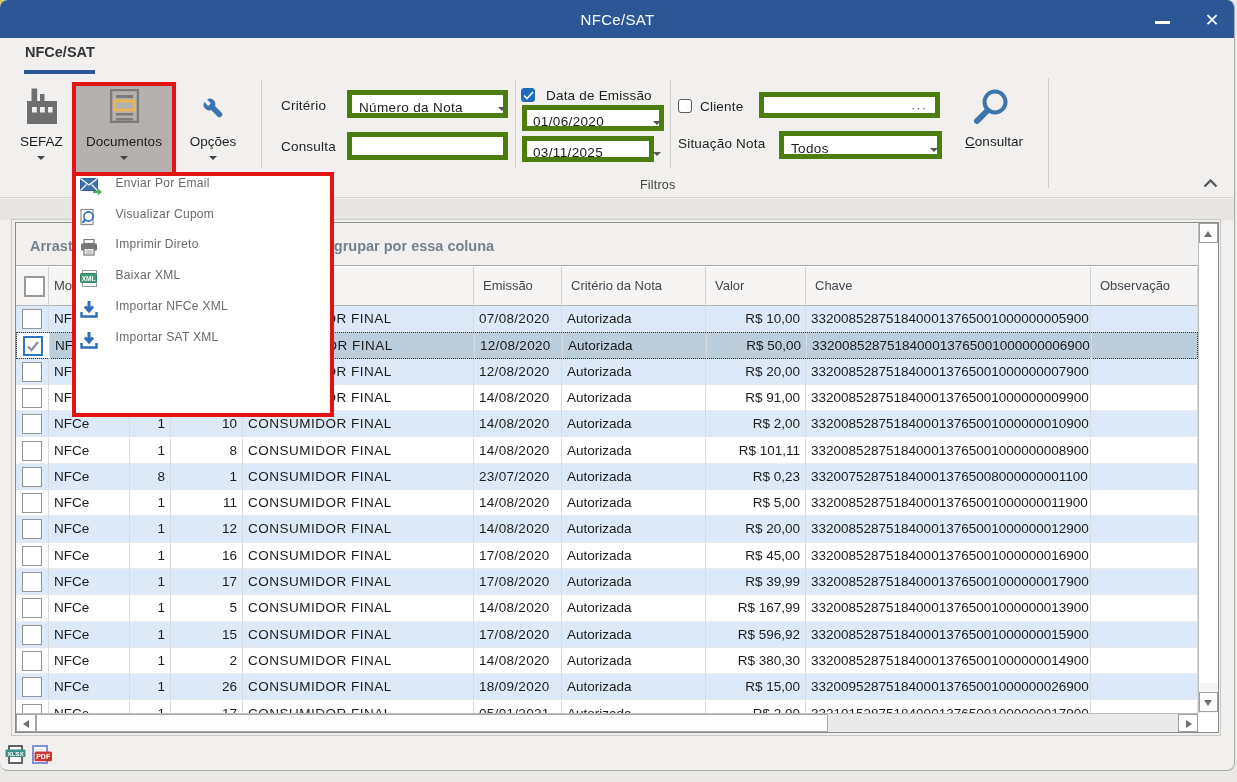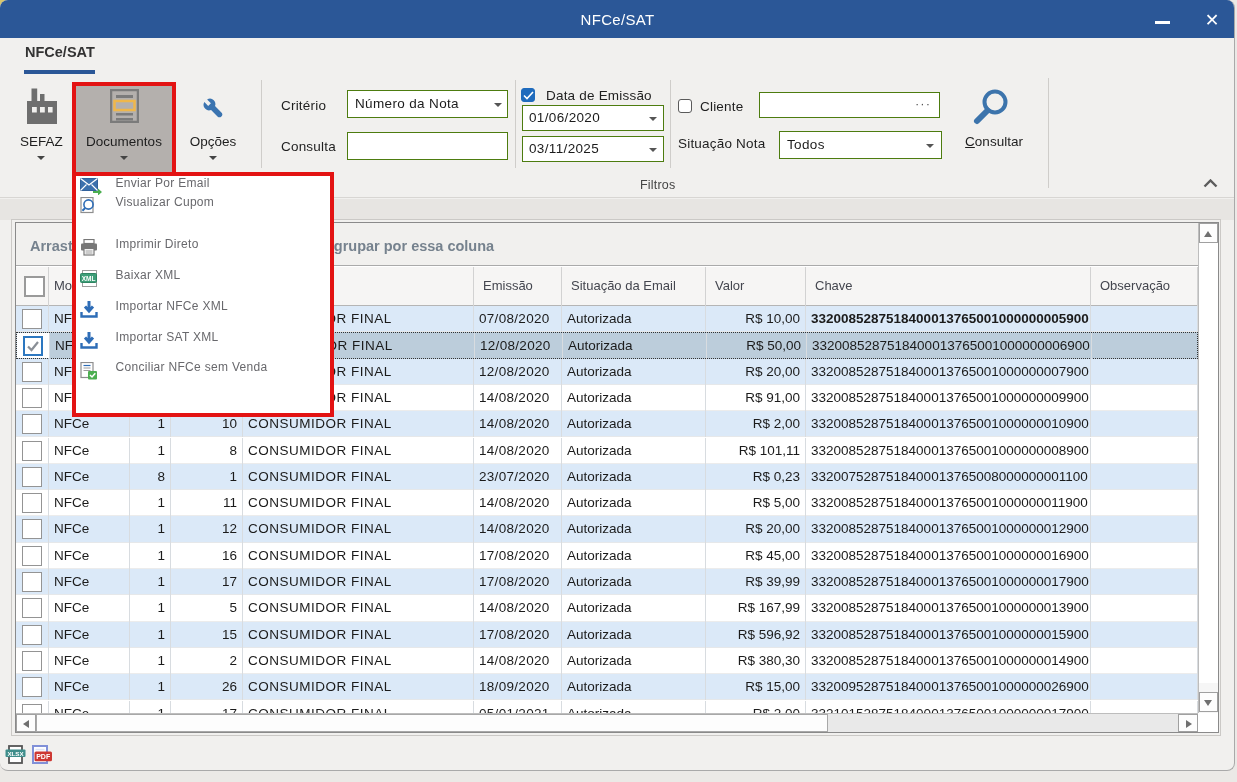--- a/index.html
+++ b/index.html
@@ -15,21 +15,21 @@
   #btn-close { position:absolute; left:1199px; top:9px; width:26px; height:24px; color:#fff; font-size:17.5px; text-align:center; line-height:22px; }
   
   #tab { position:absolute; left:25px; top:44px; font-size:14.5px; font-weight:bold; color:#333; }
   #tabline { position:absolute; left:24px; top:70px; width:71px; height:3.5px; background:#2b5797; }
   
   #ribbon { position:absolute; left:0; top:78px; width:1235px; height:120px; background:#f1f0ee; border-bottom:1px solid #d8d6d3; }
   .vsep { position:absolute; top:2px; width:1px; height:88px; background:#cfcdca; }
   .btncap { position:absolute; font-size:13.5px; color:#1e1e1e; text-align:center; }
   .dArr { position:absolute; width:0; height:0; border-left:4px solid transparent; border-right:4px solid transparent; border-top:4.5px solid #444; }
   .rlabel { position:absolute; font-size:13.5px; letter-spacing:0.2px; color:#1e1e1e; }
-  .field { position:absolute; background:#fff; border:1px solid #4d7c0f; }
+  .field { position:absolute; background:#fff; border:5px solid #4d7c0f; }
   .combo-arr { position:absolute; width:0; height:0; border-left:4px solid transparent; border-right:4px solid transparent; border-top:4.5px solid #555; }
   .chk { position:absolute; width:14px; height:14px; background:#fff; border:1px solid #5a5a5a; border-radius:3px; }
   .chk.on { background:#1f6bbd; border-color:#1f6bbd; }
   .chk.on svg { position:absolute; left:1px; top:2px; }
   
   #band { position:absolute; left:0; top:199px; width:1235px; height:21px; background:#e7e5e2; }
   #panel { position:absolute; left:11px; top:219px; width:1210px; height:517px; background:#f1f0ee; border:1px solid #cbc9c6; }
   
   #grid { position:absolute; left:15px; top:222px; width:1204px; height:511px; background:#fff; border:1px solid #8a8a8a; }
   #groupbar { position:absolute; left:0; top:0; width:1182px; height:43px; background:#f1f0ee; border-bottom:1px solid #aaa; }
@@ -111,21 +111,21 @@
     <div class="chk on" style="left:521px; top:10px;">
       <svg width="11" height="9" viewBox="0 0 11 9">
           <path d="M1 4.5 L4 7.5 L10 1" stroke="#fff" stroke-width="1.6" fill="none"></path>
         </svg>
     </div>
     <div class="rlabel" style="left:546px; top:10px;">Data de Emissão</div>
     <div class="field" style="left:522px; top:27px; width:142px; height:26px;">
       <div style="position:absolute; left:6px; top:4px; font-size:13.5px; letter-spacing:0.35px; color:#1b1b1b;">01/06/2020</div>
       <div class="combo-arr" style="left:126px; top:11px;"></div>
     </div>
-    <div class="field" style="left:522px; top:58px; width:142px; height:26px;">
+    <div class="field" style="left:522px; top:58px; width:132px; height:26px;">
       <div style="position:absolute; left:6px; top:4px; font-size:13.5px; letter-spacing:0.35px; color:#1b1b1b;">03/11/2025</div>
       <div class="combo-arr" style="left:126px; top:11px;"></div>
     </div>
 
     <div class="vsep" style="left:670px;"></div>
 
     <div class="chk" style="left:678px; top:21px;"></div>
     <div class="rlabel" style="left:700px; top:21px;">Cliente</div>
     <div class="field" style="left:759px; top:14px; width:181px; height:26px;">
       <div style="position:absolute; right:8px; top:3px; font-size:13px; color:#555; letter-spacing:1px;">···</div>
@@ -157,37 +157,37 @@
     <div id="groupbar">
         <span>Arraste um cabeçalho de coluna aqui para agrupar por essa coluna</span>
       </div>
     <div id="ghead">
         <div class="hcell" style="left:-1px; width:34px;"></div>
 <div class="hcell" style="left:33px; width:81px;"></div>
 <div class="hcell" style="left:114px; width:41px;"></div>
 <div class="hcell" style="left:155px; width:72px;"></div>
 <div class="hcell" style="left:227px; width:231px;"></div>
 <div class="hcell" style="left:458px; width:88px;">Emissão</div>
-<div class="hcell" style="left:546px; width:144px;">Situação da Email</div>
+<div class="hcell" style="left:546px; width:144px;">Critério da Nota</div>
 <div class="hcell" style="left:690px; width:100px;">Valor</div>
 <div class="hcell" style="left:790px; width:285px;">Chave</div>
 <div class="hcell" style="left:1075px; width:107px;">Observação</div>
 <div style="position:absolute; left:8px; top:9px; width:21px; height:21px; background:#fff; border:2px solid #9a9a9a;"></div>
 <div style="position:absolute; left:38px; top:0px; height:39px; line-height:38px; font-size:13px; color:#44464f;">Modelo</div>
       </div>
     <div class="row blue" style="top:83.0px; height:26.3px;">
         <div class="cell" style="left:-1px; width:34px; height:26.3px; line-height:25.3px;"></div>
         <div class="cell" style="left:33px; width:81px; height:26.3px; line-height:25.3px;">NFCe</div>
         <div class="cell r" style="left:114px; width:41px; height:26.3px; line-height:25.3px;">1</div>
         <div class="cell r" style="left:155px; width:72px; height:26.3px; line-height:25.3px;">5</div>
         <div class="cell" style="left:227px; width:231px; height:26.3px; line-height:25.3px; letter-spacing:0.5px;">CONSUMIDOR FINAL</div>
         <div class="cell" style="left:458px; width:88px; height:26.3px; line-height:25.3px; letter-spacing:0.3px;">07/08/2020</div>
         <div class="cell" style="left:546px; width:144px; height:26.3px; line-height:25.3px;">Autorizada</div>
         <div class="cell r" style="left:690px; width:100px; height:26.3px; line-height:25.3px;">R$ 10,00</div>
-        <div class="cell" style="left:790px; width:285px; height:26.3px; line-height:25.3px;font-weight:bold;">3320085287518400013765001000000005900</div>
+        <div class="cell" style="left:790px; width:285px; height:26.3px; line-height:25.3px;">3320085287518400013765001000000005900</div>
         <div class="cell" style="left:1075px; width:107px; height:26.3px; line-height:25.3px;"></div>
         <div class="rchk"></div>
       </div>
 <div class="row sel" style="top:109.3px; height:26.3px;">
         <div style="position:absolute; left:0; top:0; width:33px; height:100%; background:#fff;"></div>
         <div class="cell" style="left:-1px; width:34px; height:26.3px; line-height:25.3px;"></div>
         <div class="cell" style="left:33px; width:81px; height:26.3px; line-height:25.3px;">NFCe</div>
         <div class="cell r" style="left:114px; width:41px; height:26.3px; line-height:25.3px;">1</div>
         <div class="cell r" style="left:155px; width:72px; height:26.3px; line-height:25.3px;">6</div>
         <div class="cell" style="left:227px; width:231px; height:26.3px; line-height:25.3px; letter-spacing:0.5px;">CONSUMIDOR FINAL</div>
@@ -416,21 +416,21 @@
 <div id="menu">
     <div class="mitem" style="top:-5.0px;">
       <svg width="22" height="17" viewBox="0 0 22 17">
         <rect x="0.5" y="0.5" width="17" height="12" fill="#3b71ad" stroke="#31619b"></rect>
         <path d="M0.5 0.5 L9 7 L17.5 0.5" fill="none" stroke="#fff" stroke-width="1.3"></path>
         <path d="M0.5 12.5 L6.5 6.5 M17.5 12.5 L11.5 6.5" stroke="#fff" stroke-width="1.1"></path>
         <path d="M13 13 L18 13 L18 10.5 L22 14 L18 17.5 L18 15 L13 15 Z" fill="#4caf50"></path>
       </svg>
       <div class="mtxt">Enviar Por Email</div>
     </div>
-<div class="mitem" style="top:14px;">
+<div class="mitem" style="top:26px;">
       <svg width="18" height="18" viewBox="0 0 18 18">
         <rect x="1" y="0.5" width="12" height="15" fill="#fff" stroke="#8e8e8e" stroke-width="1.2"></rect>
         <circle cx="8.5" cy="7.5" r="4.6" fill="none" stroke="#2e6db7" stroke-width="1.6"></circle>
         <line x1="5.2" y1="11" x2="2.4" y2="13.8" stroke="#2e6db7" stroke-width="2"></line>
       </svg>
       <div class="mtxt">Visualizar Cupom</div>
     </div>
 <div class="mitem" style="top:56.4px;">
       <svg width="18" height="17" viewBox="0 0 18 17">
         <rect x="4" y="0.5" width="10" height="4" fill="#fff" stroke="#777" stroke-width="1.2"></rect>
@@ -456,24 +456,13 @@
       </svg>
       <div class="mtxt">Baixar XML</div>
     </div>
 <div class="mitem" style="top:148.5px;">
       <svg width="18" height="17" viewBox="0 0 18 17">
         <path d="M9 0 L9 9 M5 5.5 L9 10 L13 5.5" fill="none" stroke="#2e6db7" stroke-width="3"></path>
         <path d="M1.5 11 L1.5 15.5 L16.5 15.5 L16.5 11" fill="none" stroke="#2e6db7" stroke-width="2.4"></path>
       </svg>
       <div class="mtxt">Importar SAT XML</div>
     </div>
-<div class="mitem" style="top:179.2px;">
-      <svg width="18" height="18" viewBox="0 0 18 18">
-        <rect x="1" y="0.5" width="12" height="15" fill="#fff" stroke="#8e8e8e" stroke-width="1.2"></rect>
-        <line x1="3.5" y1="3.5" x2="10.5" y2="3.5" stroke="#2e6db7" stroke-width="1.2"></line>
-        <line x1="3.5" y1="6" x2="10.5" y2="6" stroke="#9c9c9c" stroke-width="1"></line>
-        <line x1="3.5" y1="8.5" x2="10.5" y2="8.5" stroke="#9c9c9c" stroke-width="1"></line>
-        <rect x="8" y="9" width="9" height="8.5" rx="1" fill="#4caf50"></rect>
-        <path d="M10 13 L12 15 L15.3 11.2" fill="none" stroke="#fff" stroke-width="1.5"></path>
-      </svg>
-      <div class="mtxt">Conciliar NFCe sem Venda</div>
-    </div>
   </div>
 
 </body></html>

